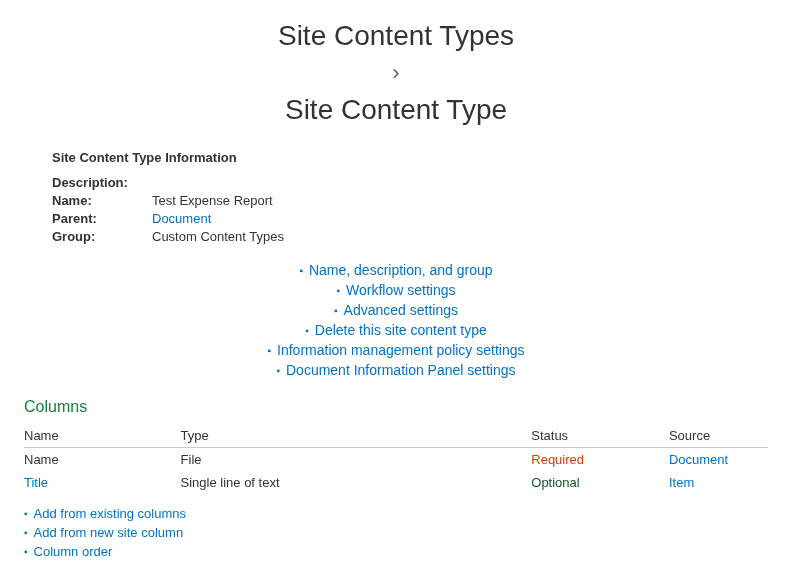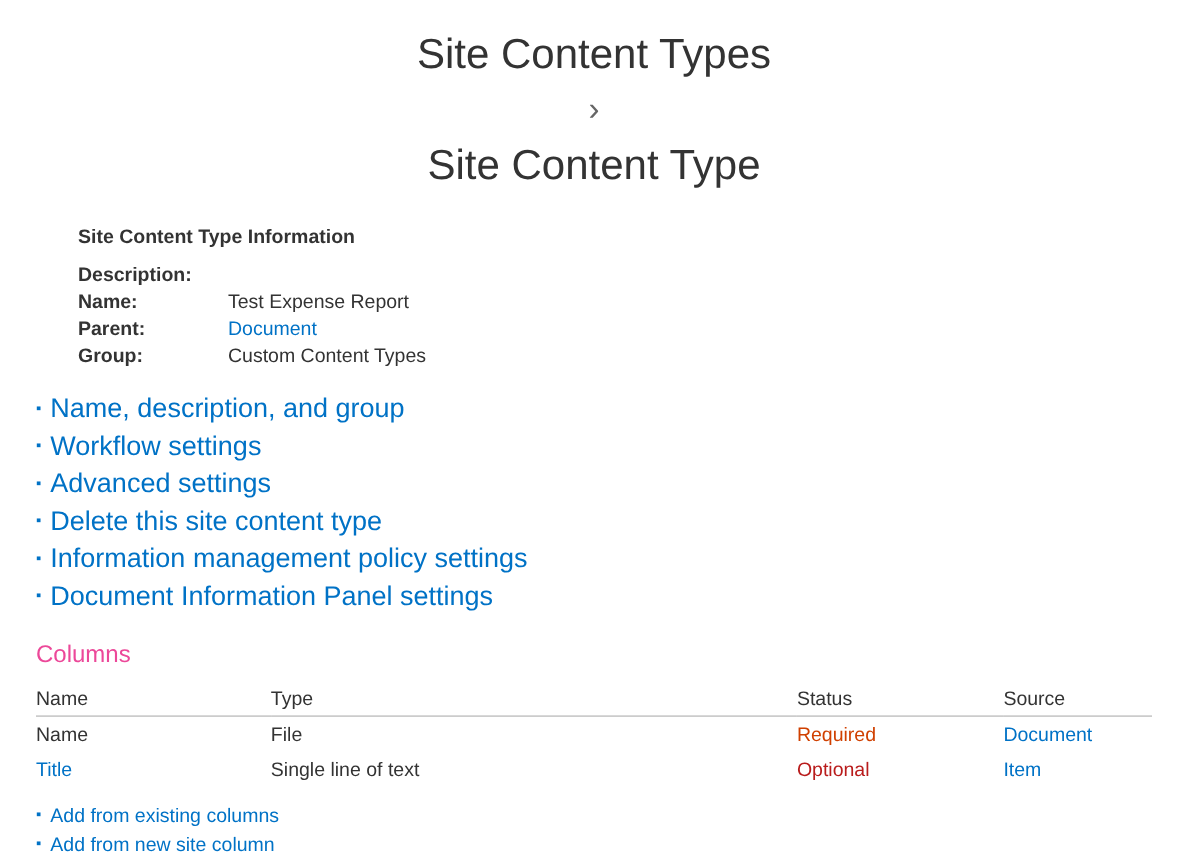--- a/index.html
+++ b/index.html
@@ -65,39 +65,40 @@
       margin-bottom: 8px;
     }
     .settings-list {
       list-style: none;
       padding: 0;
     }
     .settings-list li {
       display: flex;
       align-items: center;
       margin-bottom: 4px;
-      font-size: 18px;
+      font-size: 14px;
+      justify-content: center;
     }
     .settings-list li::before {
       content: '▪';
       color: #0072c6;
       margin-right: 6px;
       font-size: 10px;
     }
     .settings-list li a {
       color: #0072c6;
       text-decoration: none;
     }
     .columns-section {
       margin-top: 10px;
     }
     .columns-title {
       font-size: 16px;
       font-weight: 300;
-      color: #ec4899;
+      color: #15803d;
       margin-bottom: 8px;
     }
     .columns-table {
       width: 100%;
       border-collapse: collapse;
       margin-bottom: 12px;
     }
     .columns-table thead tr {
       border-bottom: 1px solid #ccc;
     }
@@ -114,21 +115,21 @@
       vertical-align: middle;
     }
     .col-name-cell a {
       color: #0072c6;
       text-decoration: none;
     }
     .status-required {
       color: #d04000;
     }
     .status-optional {
-      color: #b91c1c;
+      color: #14532d;
     }
     .source-link {
       color: #0072c6;
       text-decoration: none;
     }
     .col-name-col { width: 160px; }
     .col-type-col { width: 360px; }
     .col-status-col { width: 140px; }
     .col-source-col { width: 100px; }
     .actions-list {

